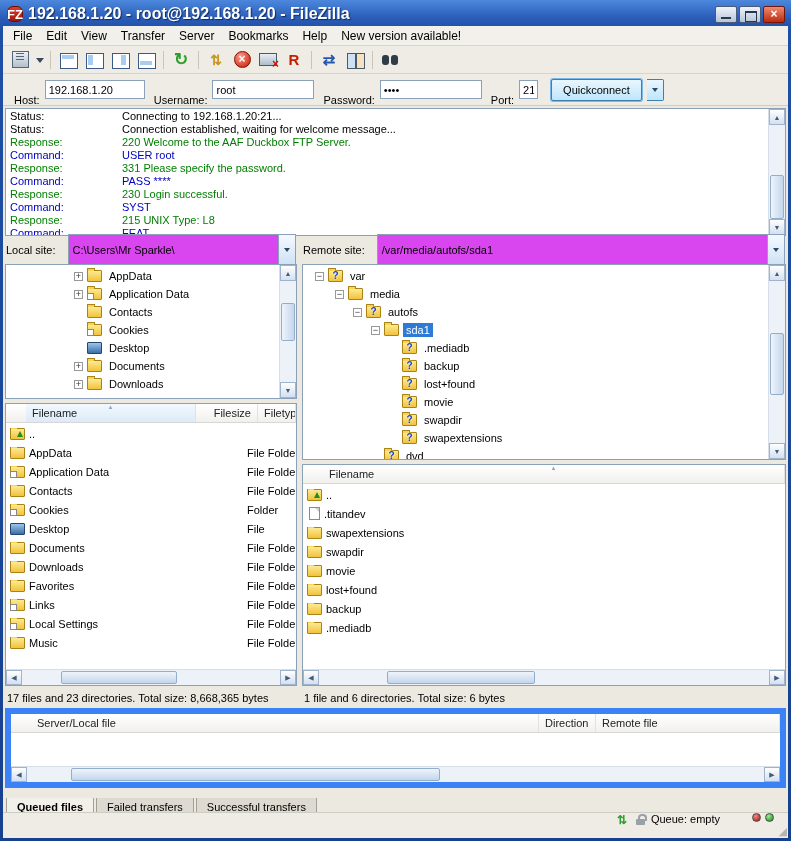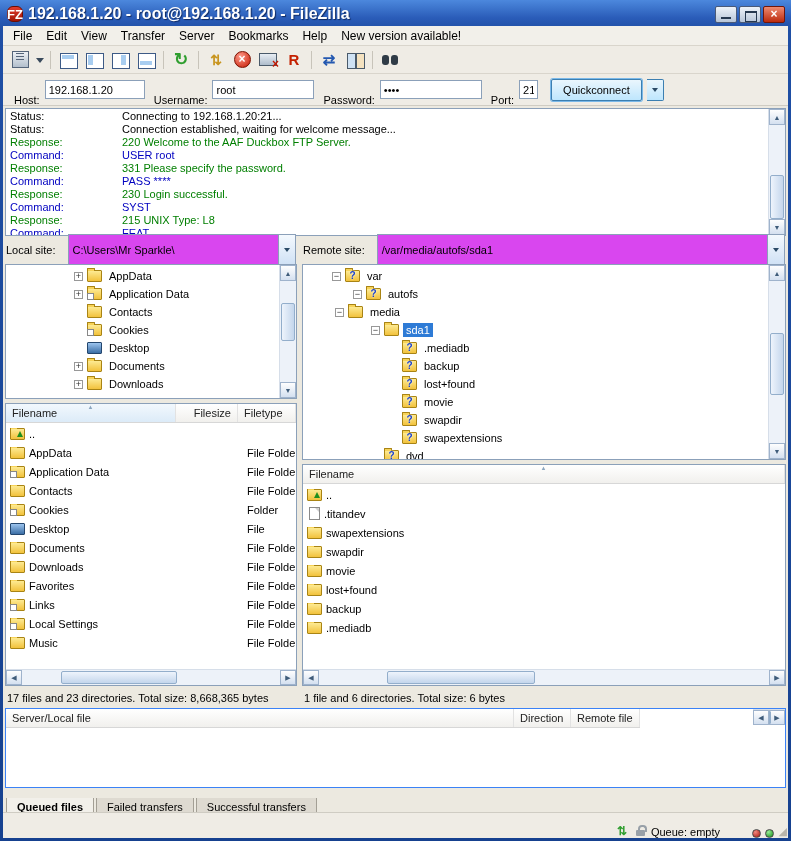--- a/index.html
+++ b/index.html
@@ -115,21 +115,21 @@
   .combo { flex:1; height:32px; background:#d946ef; border:1px solid #8ba0b9; display:flex; align-items:center; overflow:hidden; }
   .combo-text { flex:1; padding:0 4px; white-space:nowrap; overflow:hidden; }
   .combo-btn { width:17px; height:100%; flex:none; border-left:1px solid #8ba0b9; background:linear-gradient(#f4f9fe,#cfe1f5); display:flex; align-items:center; justify-content:center; }
   .combo-btn::before { content:""; border:3px solid transparent; border-top:4px solid #2a4a66; margin-top:4px; }
 
   .treepane { flex:none; background:#fff; border:1px solid #8ba0b9; display:flex; overflow:hidden; }
   .h-local { height:135px; }
   .h-remote { height:196px; }
   .tree-rows { flex:1; overflow:hidden; padding-top:2px; }
   .tree-row { height:18px; display:flex; align-items:center; white-space:nowrap; }
-  .tree-row[data-indent="1"] { padding-left:29px; }
+  .tree-row[data-indent="1"] { padding-left:12px; }
   .tree-row[data-indent="2"] { padding-left:32px; }
   .tree-row[data-indent="3"] { padding-left:50px; }
   .tree-row[data-indent="4"] { padding-left:68px; }
   .tree-row[data-indent="5"] { padding-left:86px; }
   .expander { width:9px; height:9px; flex:none; margin-right:4px; border:1px solid #989898; background:#fff; font-size:9px; line-height:7px; text-align:center; color:#333; }
   .expander[data-exp="plus"]::before  { content:"+"; }
   .expander[data-exp="minus"]::before { content:"−"; }
   .expander[data-exp="none"] { visibility:hidden; }
   .tree-label { padding:1px 3px; }
   .tree-row[data-sel="true"] .tree-label { background:#2e7bd6; color:#fff; }
@@ -148,48 +148,48 @@
   .ficon[data-icon="up"]::after { content:""; position:absolute; right:1px; top:2px;
     border-left:3px solid transparent; border-right:3px solid transparent; border-bottom:6px solid #1f8f1f; }
   .ficon[data-icon="desktop"] { background:linear-gradient(#9cc4ee,#3b6ea5); border-color:#23466e; }
   .ficon[data-icon="desktop"]::before { display:none; }
   .ficon[data-icon="file"] { width:11px; height:13px; background:#fff; border:1px solid #8a8a8a; border-radius:0; margin-left:2px; }
   .ficon[data-icon="file"]::before { top:0; right:0; left:auto; width:0; height:0; background:none; border:none;
     border-left:4px solid transparent; border-top:4px solid #cfcfcf; }
 
   
   .listpane { flex:1; min-height:0; background:#fff; border:1px solid #8ba0b9; display:flex; flex-direction:column; overflow:hidden; }
-  .listheader { height:19px; flex:none; display:flex; background:linear-gradient(#ffffff,#f1f0ed); border-bottom:1px solid #d7d7d7; }
+  .listheader { height:19px; flex:none; display:flex; background:linear-gradient(#ffffff,#f1f0ed); border-bottom:1px solid #d7d7d7;padding-left:20px; }
   .hcell { position:relative; display:flex; align-items:center; padding:0 6px; border-right:1px solid #e2e2e2; color:#222; overflow:hidden; }
   .hcell.sorted { background:linear-gradient(#f2f8fd,#dcebf8); }
   .sortcaret { position:absolute; top:0; left:50%; transform:translateX(-50%); font-size:6px; line-height:6px; color:#8ca6bf; }
   .sortcaret::before { content:"▲"; }
   .cw-name { width:170px; }
   .cw-size { width:62px; justify-content:flex-end; }
   .cw-type { flex:1; }
   .cw-full { flex:1; }
   .qw-1 { width:508px; } .qw-2 { width:57px; } .qw-3 { flex:1; }
   .listrows { flex:1; overflow:hidden; padding-top:1px; }
   .list-row { height:19px; display:flex; align-items:center; padding-left:4px; white-space:nowrap; }
   .lr-name { display:flex; align-items:center; overflow:hidden; }
   .lr-name.cw-name { width:168px; flex:none; }
   .lr-name.cw-full { flex:1; }
   .lr-size { width:62px; flex:none; text-align:right; padding-right:10px; }
   .lr-type { flex:1; padding-left:7px; overflow:hidden; }
   .pane-status { height:20px; flex:none; display:flex; align-items:center; padding:3px 2px 0; }
 
   
-  .queuepane { height:80px; flex:none; margin:0 2px; background:#fff; border:1px solid #3b82f6; display:flex; flex-direction:row; overflow:hidden; }
+  .queuepane { height:80px; flex:none; margin:0 2px; background:#fff; border:6px solid #3b82f6; display:flex; flex-direction:column; overflow:hidden; }
   .queue-empty { flex:1; }
   .tabsrow { height:24px; flex:none; display:flex; align-items:flex-start; padding:10px 3px 0; gap:2px; }
   .tab { padding:3px 10px 4px; background:#dedad1; border:1px solid #a39f95; border-top:none; border-radius:0 0 3px 3px; white-space:nowrap; }
   .tab[data-active="true"] { background:#f2f0ea; font-weight:bold; }
 
   
-  .statusbar { height:26px; flex:none; display:flex; align-items:flex-end; justify-content:flex-end; gap:4px; padding:0 14px 0 6px; background:#efece5; border-top:1px solid #cfccc3; position:relative; }
+  .statusbar { height:26px; flex:none; display:flex; align-items:flex-start; justify-content:flex-end; gap:4px; padding:0 14px 0 6px; background:#efece5; border-top:1px solid #cfccc3; position:relative; }
   .sbicon { width:14px; height:14px; display:inline-flex; align-items:center; justify-content:center; position:relative; }
   .sbicon.speed::before { content:"⇅"; font-size:12px; font-weight:bold; color:#2f9e2f; }
   .sbicon.lock::before { content:""; position:absolute; top:6px; left:3px; width:9px; height:6px; background:#98a0a8; border-radius:1px; }
   .sbicon.lock::after { content:""; position:absolute; top:1px; left:5px; width:5px; height:5px; border:2px solid #98a0a8; border-bottom:none; border-radius:4px 4px 0 0; }
   .sb-text { margin-right:28px; }
   .led { width:9px; height:9px; border-radius:50%; border:1px solid #4a4a4a; flex:none; }
   .led-red   { background:radial-gradient(circle at 35% 30%,#f08a80,#a81208); }
   .led-green { background:radial-gradient(circle at 35% 30%,#98ee98,#128812); }
   .grip { position:absolute; right:1px; bottom:1px; color:#b8b4aa; font-size:11px; line-height:1; }
   .grip::before { content:"◢"; }
@@ -538,30 +538,30 @@
         </div>
         <div class="treepane h-remote">
           <div class="tree-rows">
 
               <div class="tree-row" data-indent="1">
                 <span class="expander" data-exp="minus"></span>
                 <span class="ficon" data-icon="folder-q"></span>
                 <span class="tree-label">var</span>
               </div>
 
-              <div class="tree-row" data-indent="3">
-                <span class="expander" data-exp="minus"></span>
-                <span class="ficon" data-icon="folder-q"></span>
-                <span class="tree-label">autofs</span>
-              </div>
-
               <div class="tree-row" data-indent="2">
                 <span class="expander" data-exp="minus"></span>
                 <span class="ficon" data-icon="folder"></span>
                 <span class="tree-label">media</span>
+              </div>
+
+              <div class="tree-row" data-indent="3">
+                <span class="expander" data-exp="minus"></span>
+                <span class="ficon" data-icon="folder-q"></span>
+                <span class="tree-label">autofs</span>
               </div>
 
               <div class="tree-row" data-indent="4" data-sel="true">
                 <span class="expander" data-exp="minus"></span>
                 <span class="ficon" data-icon="folder"></span>
                 <span class="tree-label">sda1</span>
               </div>
 
               <div class="tree-row" data-indent="5">
                 <span class="expander" data-exp="none"></span>

